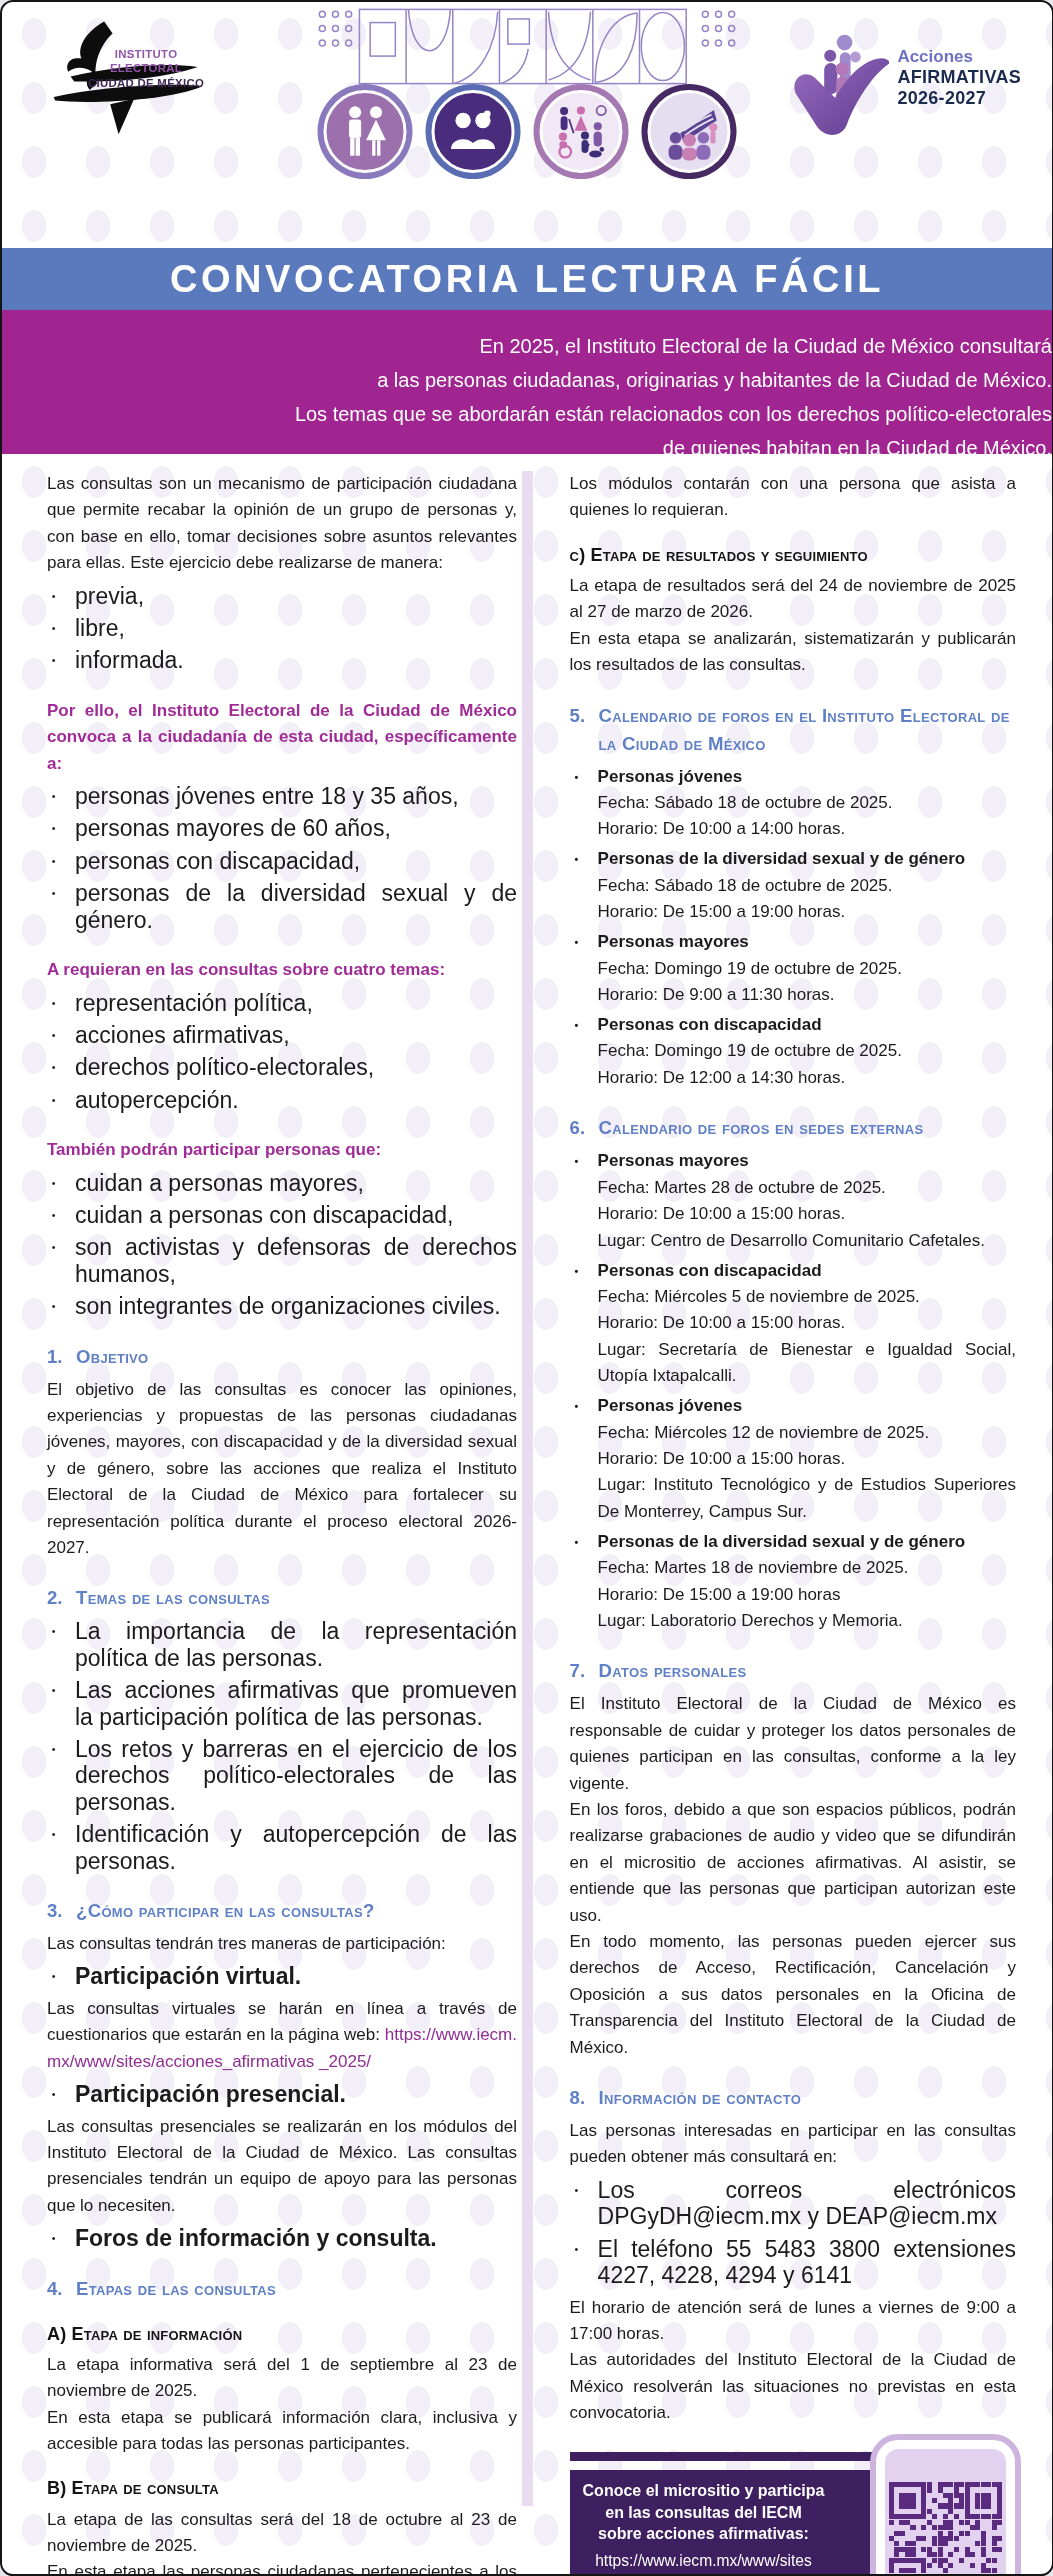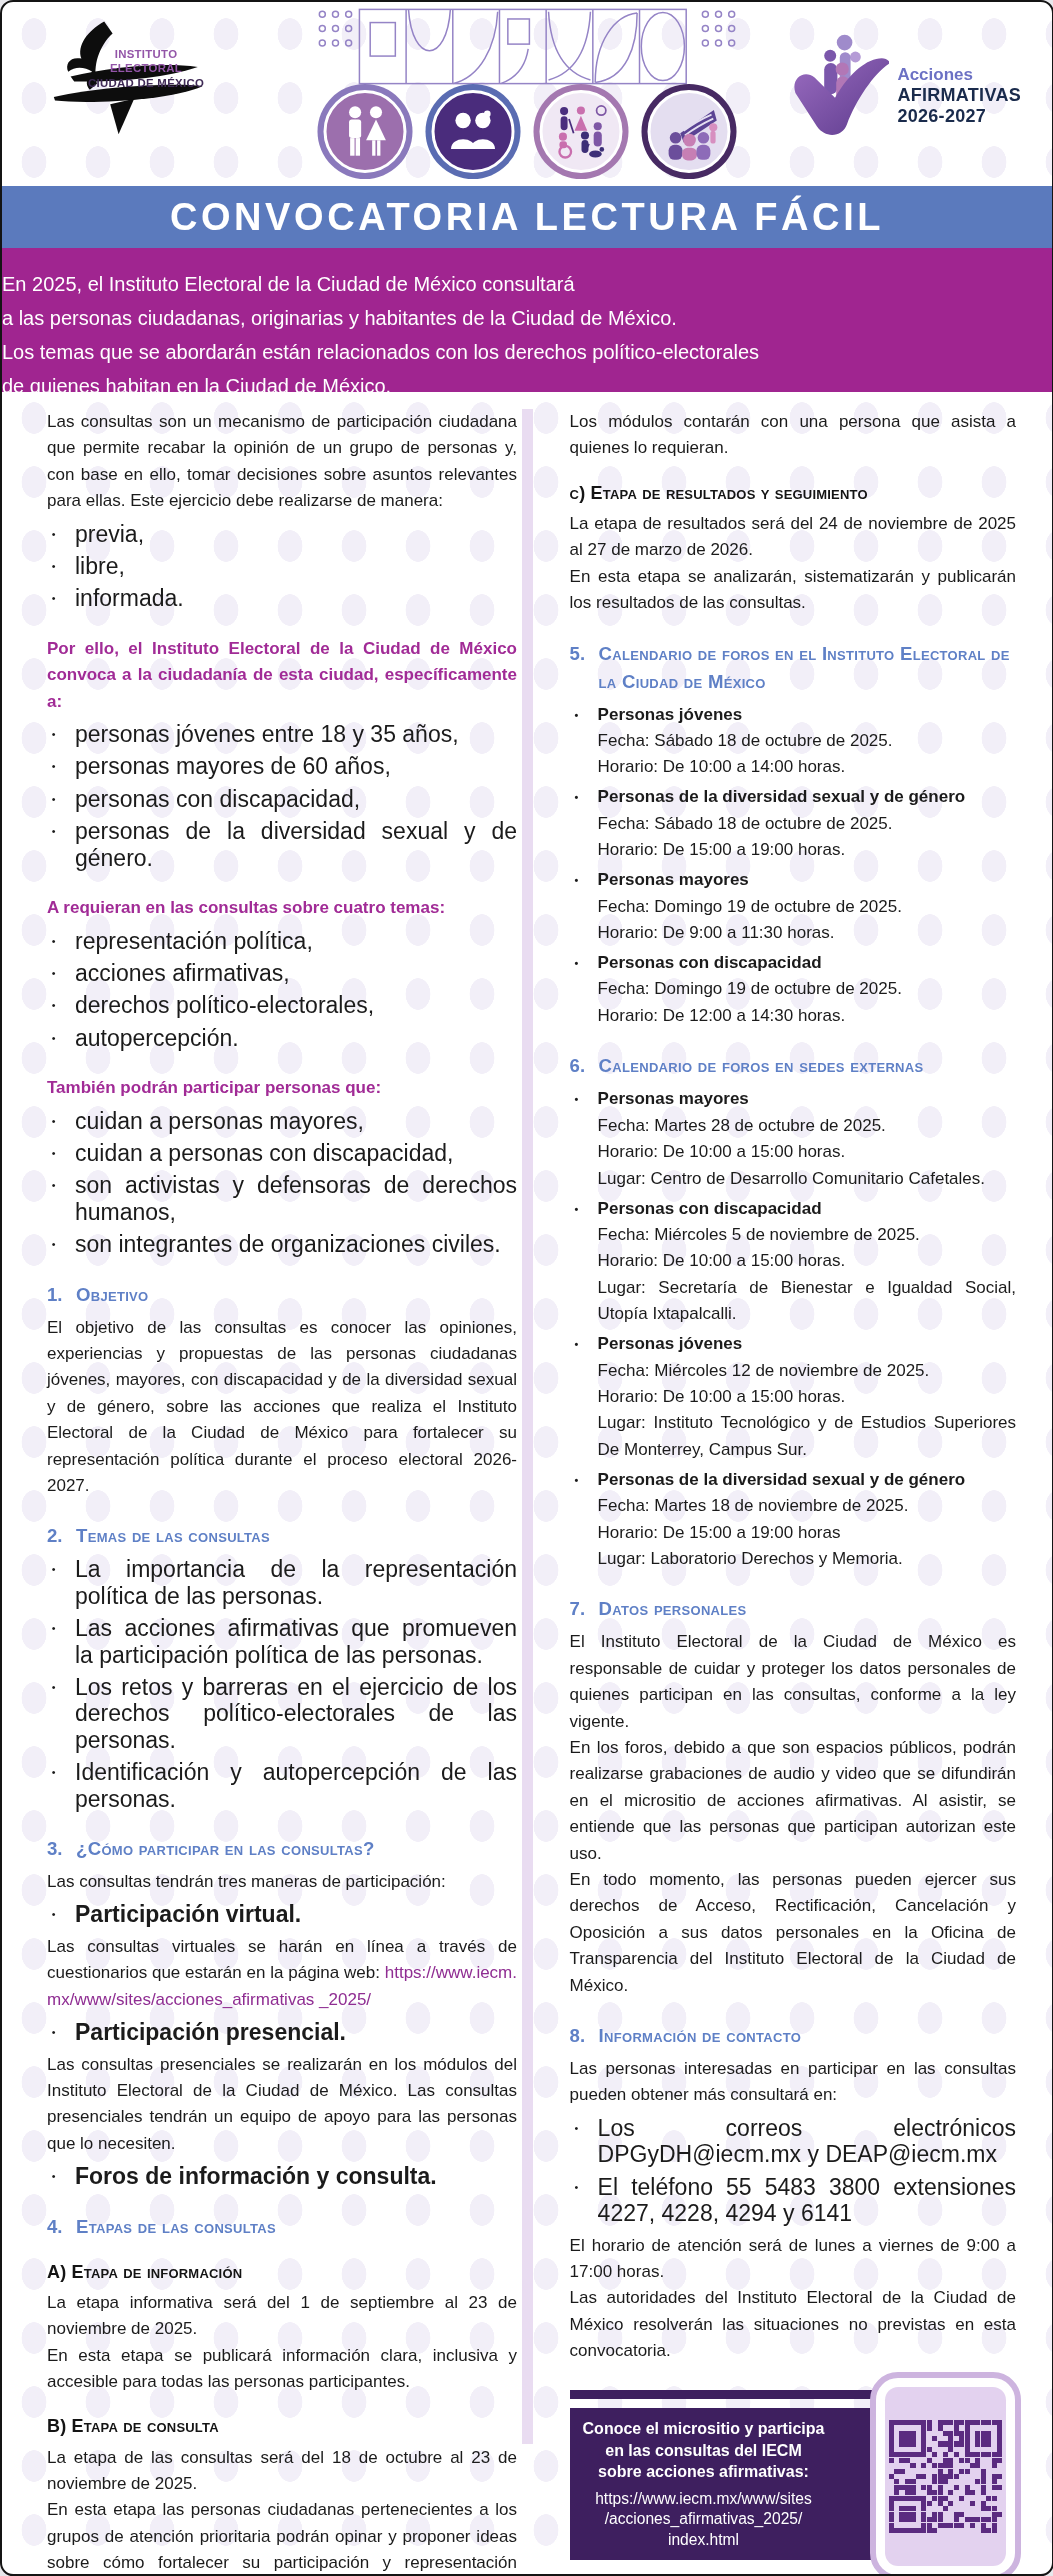--- a/index.html
+++ b/index.html
@@ -7,41 +7,41 @@
     position:relative; width:1054px; height:2576px; box-sizing:border-box;
     margin:0 auto; overflow:hidden;
     border:2.4px solid #141414; border-radius:13.2px;
     font-family:"Liberation Sans","DejaVu Sans",sans-serif;
     background-color:#ffffff;
     background-image:radial-gradient(ellipse 12.6px 16px at 50% 50%, #f2eff8 0 97%, transparent 100%);
     background-size:64px 64px;
     color:#1b1b1b;
   }
   
-  .header{position:relative;height:184px;}
+  .header{position:relative;height:246px;}
   .deco{position:absolute;left:50%;top:4.8px;transform:translateX(-50%);}
   .logo-iecm{position:absolute;left:35px;top:17px;width:186px;height:126px;}
   .logo-iecm .bird{position:absolute;left:0;top:0;}
   .logo-iecm .iecm-text{position:absolute;left:47px;top:28px;width:124px;text-align:center;font-weight:bold;line-height:14.4px;}
   .iecm-l1{color:#9355a8;font-size:11.4px;letter-spacing:0.3px;}
   .iecm-l2{color:#3f2a56;font-size:11.4px;letter-spacing:0.3px;}
   .logo-acciones{position:absolute;right:31px;top:31px;display:flex;align-items:flex-start;}
-  .acc-text{margin-left:8.4px;margin-top:31px;line-height:21px;}
+  .acc-text{margin-left:8.4px;margin-top:13px;line-height:21px;}
   .acc-l1{color:#6c71c4;font-size:17px;font-weight:600;}
   .acc-l2,.acc-l3{color:#1a2b4c;font-size:18px;font-weight:800;letter-spacing:0.3px;}
   .icons-row{position:absolute;left:50%;top:88px;transform:translateX(-50%);display:flex;gap:25px;}
   .icon-circle{width:77px;height:77px;border-radius:50%;border:3.6px solid #fff;display:flex;align-items:center;justify-content:center;}
   .ic1{background:#9c6fad;box-shadow:0 0 0 6px #8a79bc;}
   .ic2{background:#4a2c7c;box-shadow:0 0 0 6px #5a6cb2;}
   .ic3{background:#f0e8f4;box-shadow:0 0 0 6px #a478b0;}
   .ic4{background:#e4def0;box-shadow:0 0 0 6px #472a63;}
   
   .banner-blue{height:62px;background:#5b7abd;display:flex;align-items:center;justify-content:center;}
   .banner-blue .title{color:#fff;font-size:38px;font-weight:800;letter-spacing:3.6px;}
-  .banner-magenta{height:144px;background:#a02590;text-align:left;padding-top:19px;box-sizing:border-box;}
+  .banner-magenta{height:144px;background:#a02590;text-align:right;padding-top:19px;box-sizing:border-box;}
   .intro-line{color:#fff;font-size:20px;line-height:34px;}
   
   .content{display:flex;align-items:flex-start;padding:17px 36px 0 45px;}
   .col{width:470px;}
   .col-right{flex:1;}
   .divider{flex:none;width:10.8px;height:2035px;background:#e9dcf1;margin-left:4.8px;margin-right:37px;}
   .para{font-size:17px;line-height:26.4px;text-align:justify;margin:0;}
   .h-purple{color:#a12b96;font-weight:bold;font-size:17px;line-height:26.4px;text-align:justify;margin:24px 0 6px;}
   .h-num{display:flex;color:#5f80c6;font-weight:bold;font-size:18.6px;line-height:28px;margin:23px 0 6px;}
   .h-num .num{flex:0 0 29px;}

